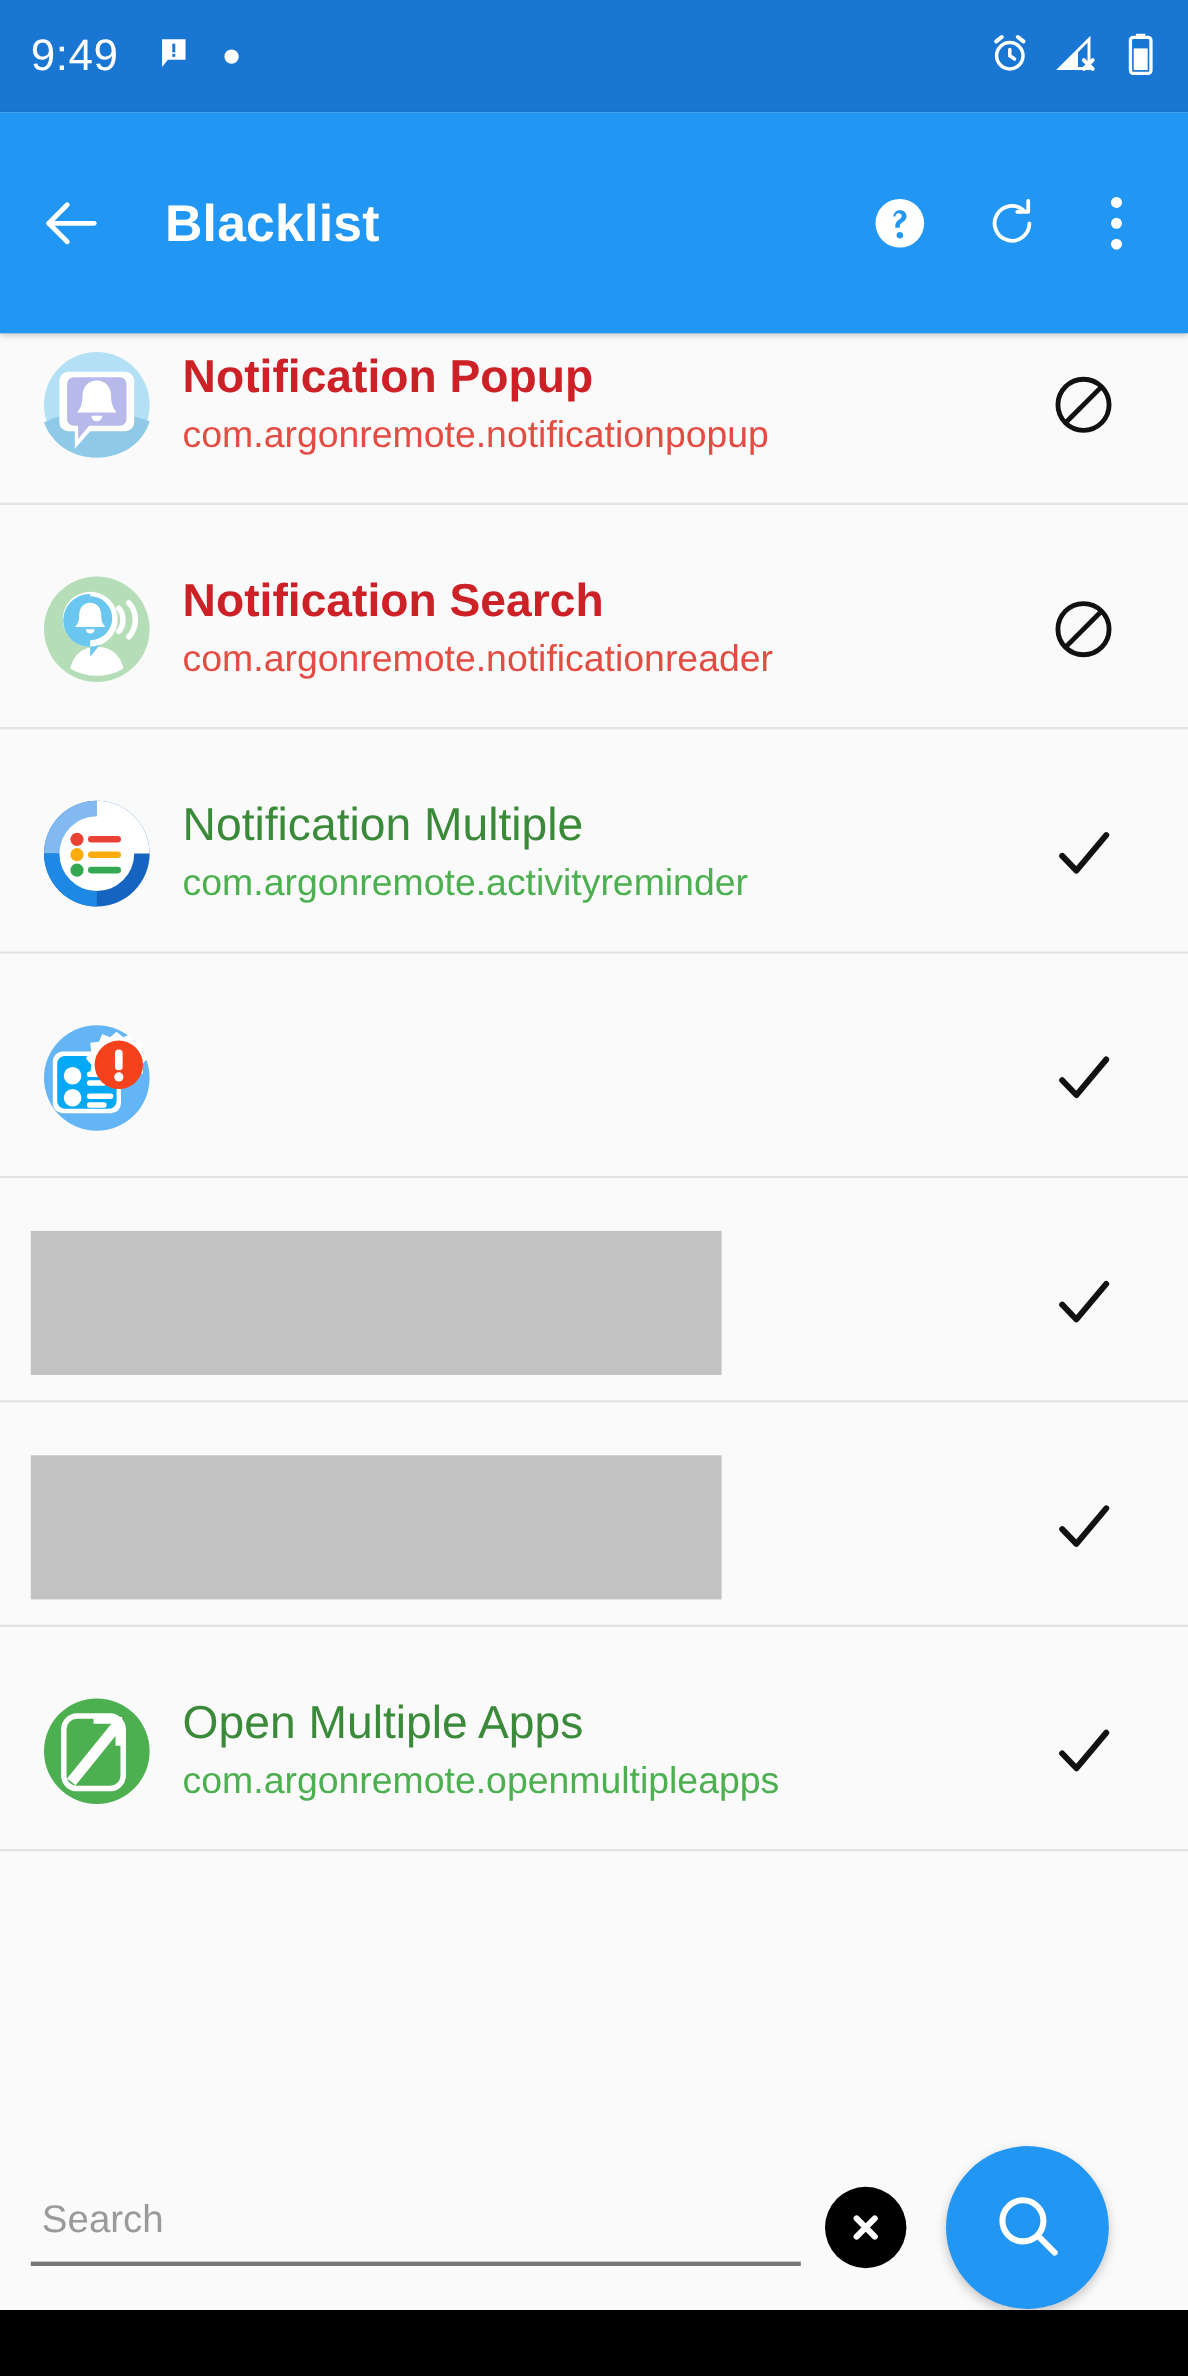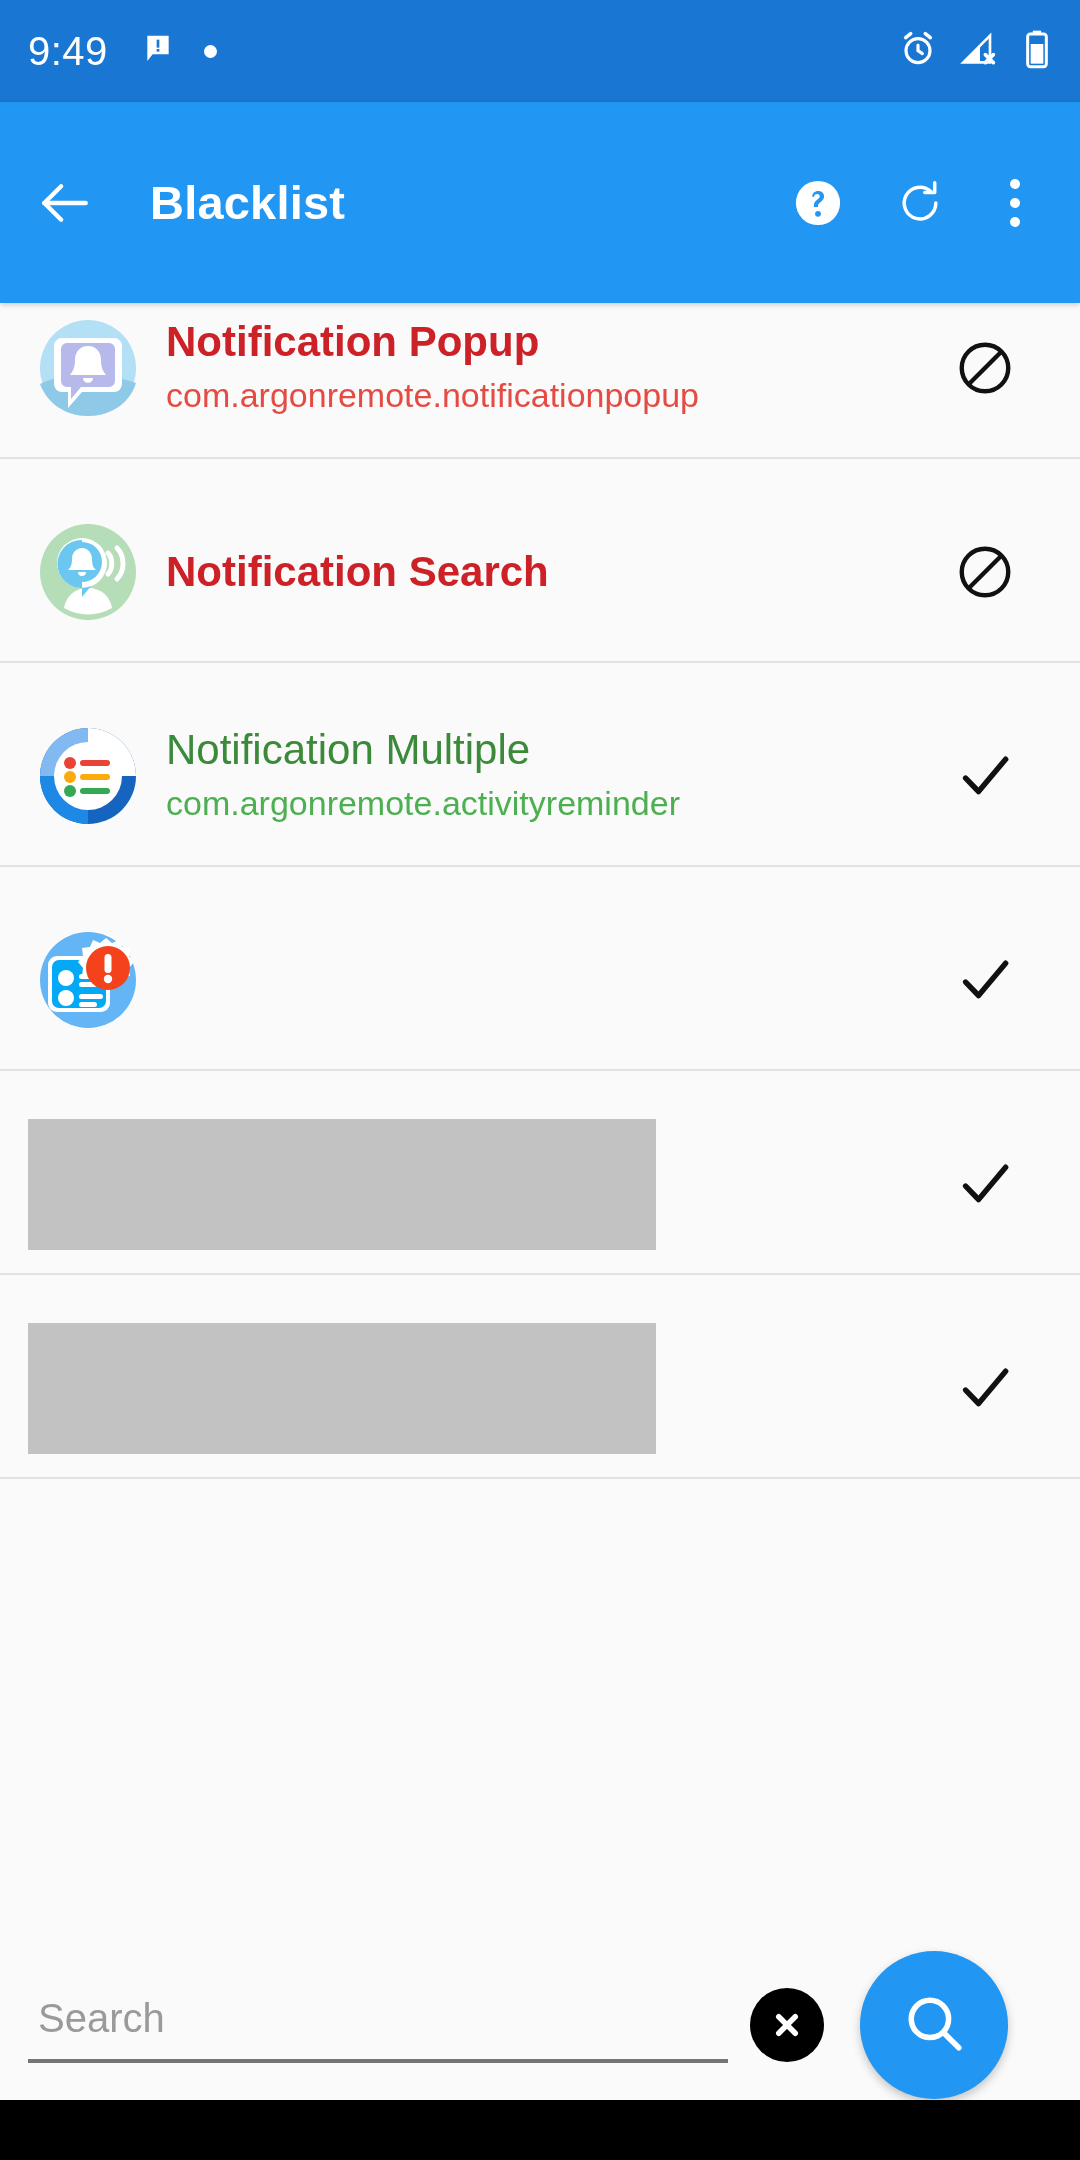--- a/index.html
+++ b/index.html
@@ -71,21 +71,21 @@
 
   
   .searchbar {
     position: absolute; left: 0; right: 0; bottom: 60px; height: 150px;
     display: flex; align-items: center; padding: 0 28px; background: #fafafa;
   }
   .search-field { flex: 1; max-width: 700px; position: relative; }
   .search-input {
     width: 100%; border: none; outline: none; background: transparent;
     font-family: "Liberation Sans", sans-serif;
-    font-size: 40px; color: #333; padding: 8px 4px 18px 10px;
+    font-size: 35px; color: #333; padding: 8px 4px 18px 10px;
   }
   .search-input::placeholder { color: #9a9a9a; }
   .search-underline { height: 4px; background: #757575; width: 100%; }
   .clear-btn {
     width: 74px; height: 74px; border-radius: 50%; background: #000;
     display: flex; align-items: center; justify-content: center;
     margin-left: 22px; flex: 0 0 74px; cursor: pointer;
   }
   .fab {
     width: 148px; height: 148px; border-radius: 50%; background: #2196F3;
@@ -204,20 +204,21 @@
           <circle cx="44" cy="41" r="25" fill="#fff"></circle>
           <path d="M44 18a24 24 0 1 0 9 46l-9 11V64" fill="#6bc6f0"></path>
           <circle cx="44" cy="40" r="20" fill="#6bc6f0"></circle>
           <path d="M44 26c-6 0-10 5-10 11 0 7-2 9-4 11h28c-2-2-4-4-4-11 0-6-4-11-10-11z" fill="#fff"></path>
           <path d="M40 50a4 4 0 0 0 8 0z" fill="#fff"></path>
           <path d="M70 31c5 5 5 16 0 21M79 26c8 8 8 23 0 31" fill="none" stroke="#fff" stroke-width="5" stroke-linecap="round"></path>
         </svg>
       </div>
       <div class="row-text">
         <div class="row-title blocked">Notification Search</div>
+        <div class="row-pkg blocked">com.argonremote.notificationreader</div>
       </div>
       <div class="row-state">
         <svg width="62" height="62" viewBox="0 0 24 24" fill="none" stroke="#111" stroke-width="1.7">
           <circle cx="12" cy="12" r="9"></circle>
             <path d="M5.6 18.4 18.4 5.6"></path>
         </svg>
       </div>
     </div>
 
     <div class="row">
@@ -285,20 +286,39 @@
 
     <div class="row redacted">
       <div class="redact-box"></div>
       <div class="row-state">
         <svg width="62" height="62" viewBox="0 0 24 24" fill="none" stroke="#111" stroke-width="2.1" stroke-linecap="round" stroke-linejoin="round">
           <path d="M4.5 12.8 9.5 18 20 5.5"></path>
         </svg>
       </div>
     </div>
 
+    <div class="row">
+      <div class="row-icon">
+        <svg class="ico" viewBox="0 0 100 100">
+          <circle cx="50" cy="50" r="48" fill="#4caf50"></circle>
+          <rect x="20" y="18" width="54" height="66" rx="12" fill="none" stroke="#fff" stroke-width="5"></rect>
+          <path d="M30 74 L68 27" stroke="#fff" stroke-width="10" stroke-linecap="square"></path>
+          <path d="M50 22h20v20" fill="none" stroke="#fff" stroke-width="6" stroke-linecap="square"></path>
+        </svg>
+      </div>
+      <div class="row-text">
+        <div class="row-title allowed">Open Multiple Apps</div>
+        <div class="row-pkg allowed">com.argonremote.openmultipleapps</div>
+      </div>
+      <div class="row-state">
+        <svg width="62" height="62" viewBox="0 0 24 24" fill="none" stroke="#111" stroke-width="2.1" stroke-linecap="round" stroke-linejoin="round">
+          <path d="M4.5 12.8 9.5 18 20 5.5"></path>
+        </svg>
+      </div>
+    </div>
 
   </div>
 
   <div class="searchbar">
     <div class="search-field">
       <input class="search-input" type="text" placeholder="Search" style="">
       <div class="search-underline"></div>
     </div>
     <div class="clear-btn">
       <svg width="44" height="44" viewBox="0 0 24 24" fill="none" stroke="#fff" stroke-width="3" stroke-linecap="round">

